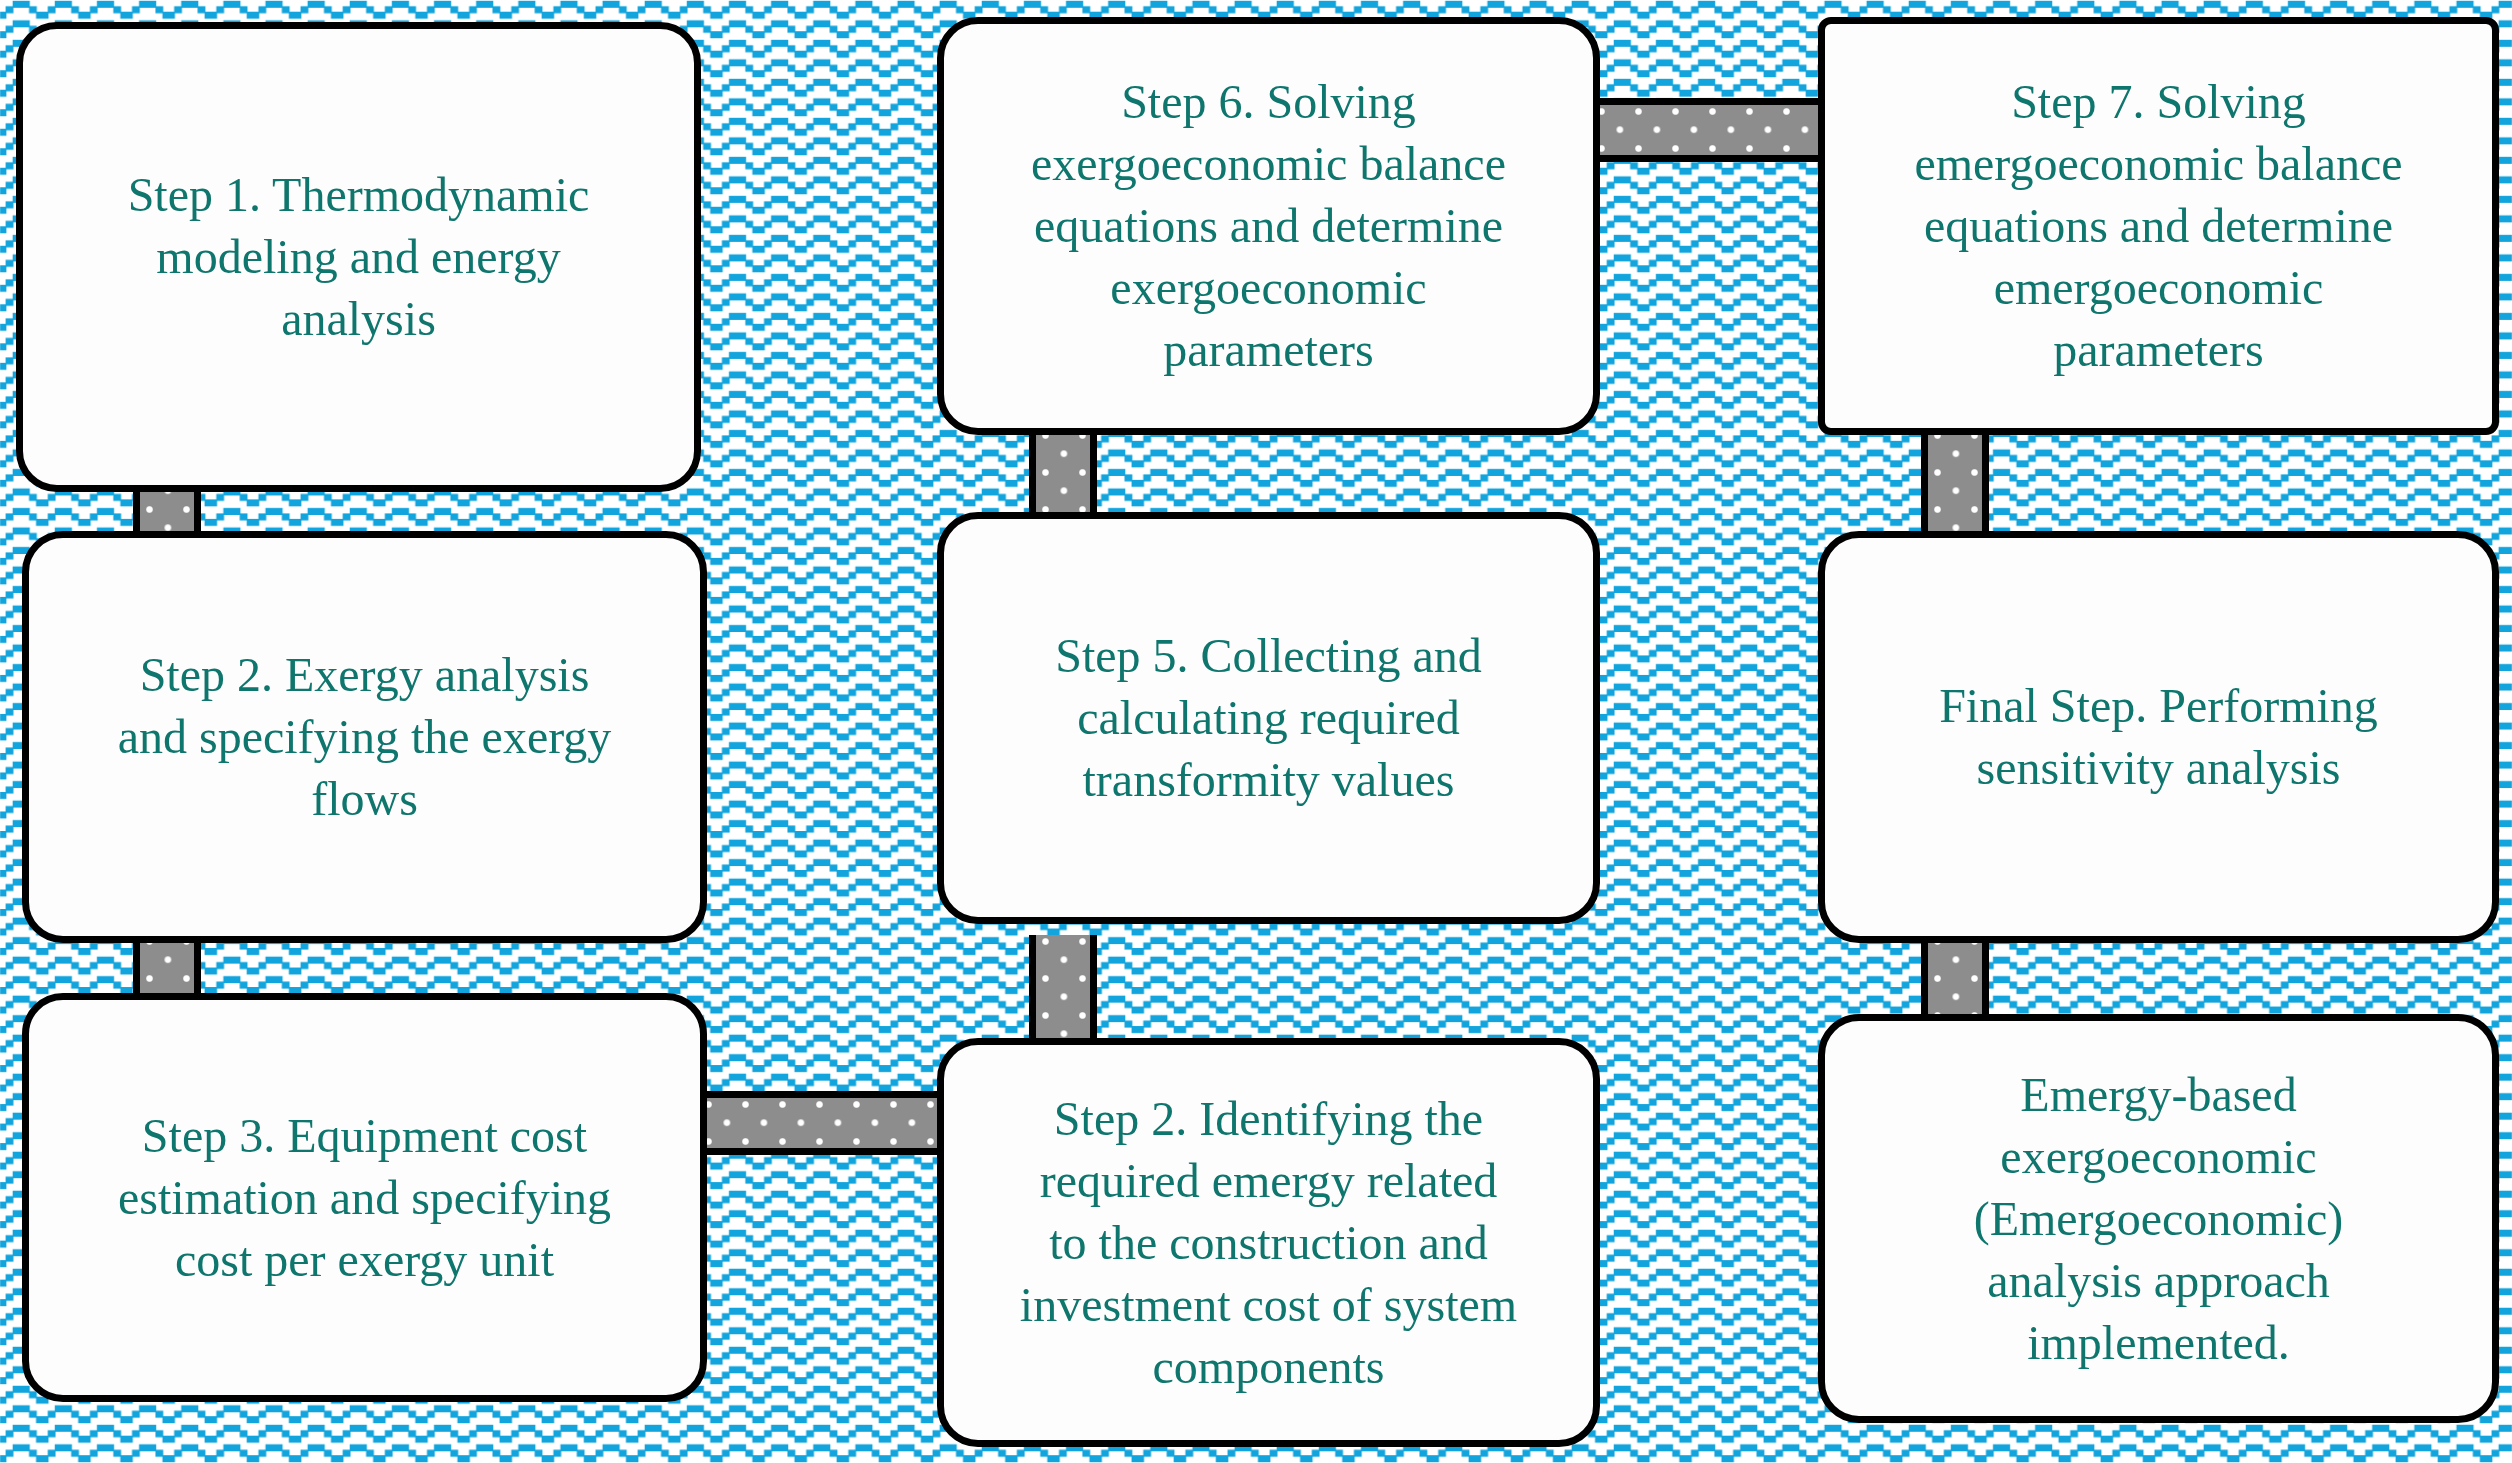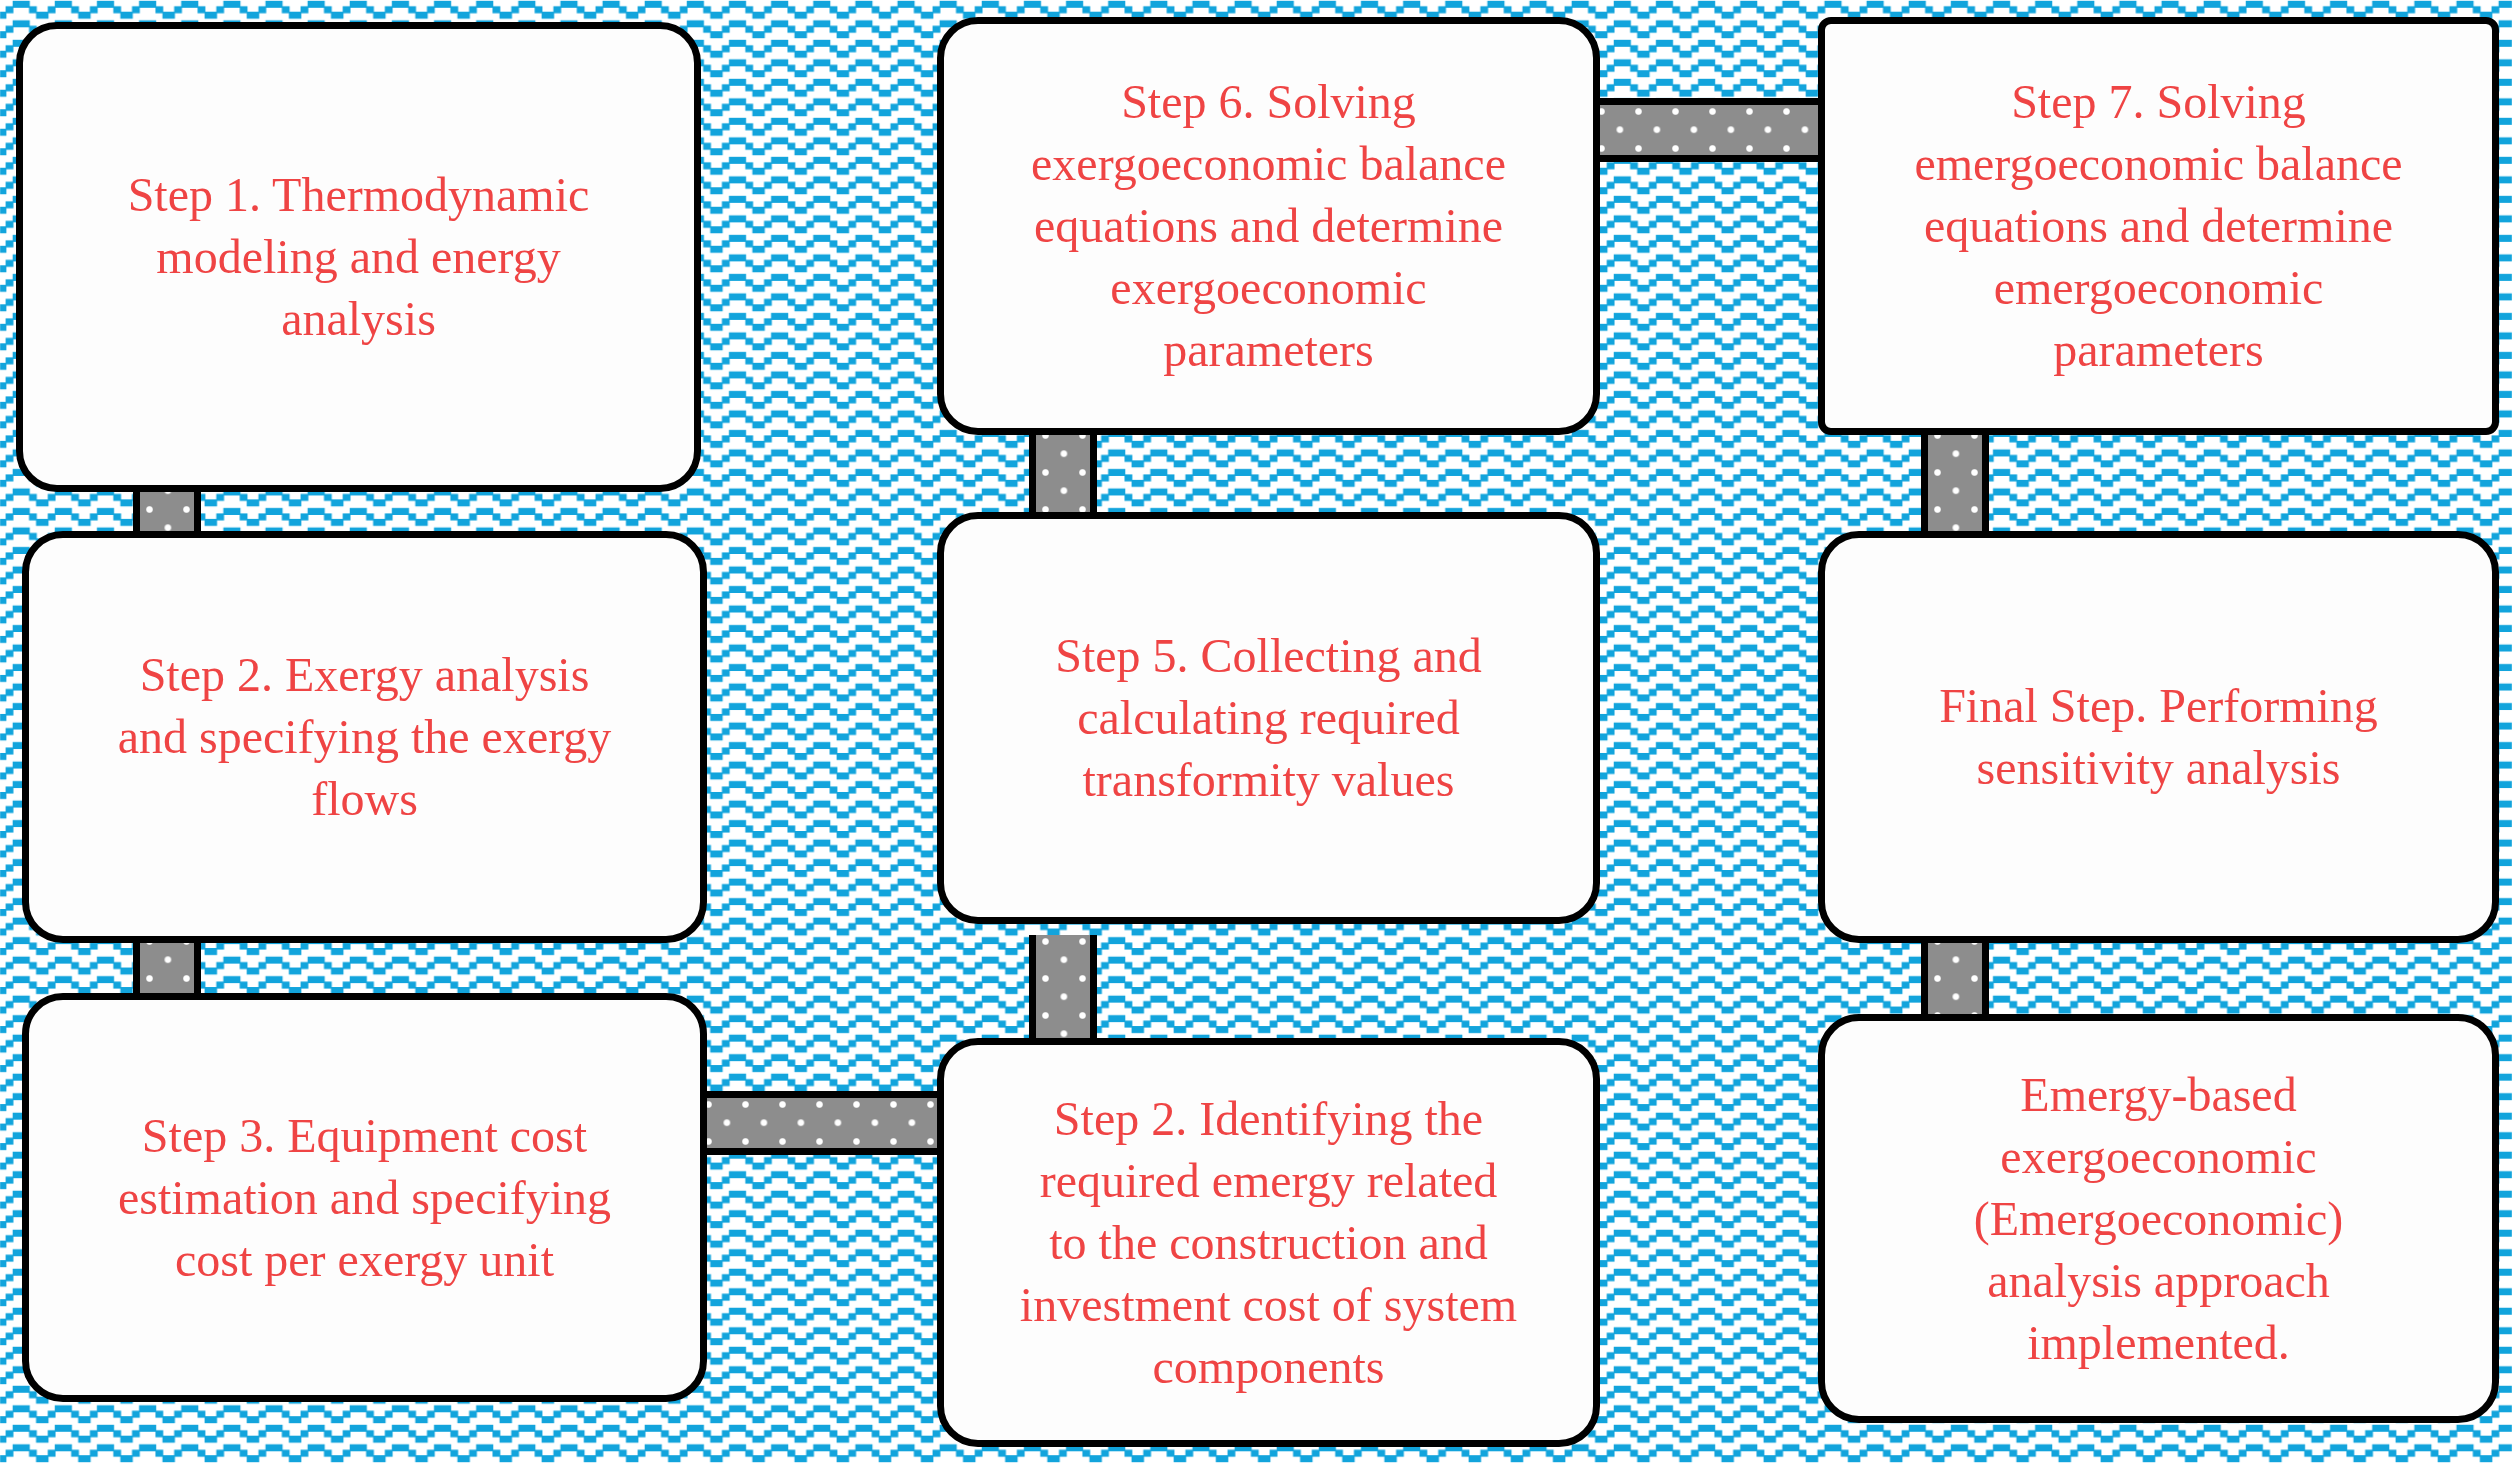--- a/index.html
+++ b/index.html
@@ -27,21 +27,21 @@
     display: flex;
     align-items: center;
     justify-content: center;
     text-align: center;
     padding: 19px 23.4px;
   }
   .box .label {
     white-space: pre-line;
     font-size: 48px;
     line-height: 62px;
-    color: #ef4444;
+    color: #0f766e;
   }
   .conn {
     position: absolute;
     z-index: 1;
     box-sizing: border-box;
     background-color: #8d8d8d;
     background-image:
       radial-gradient(circle, #ffffff 2.7px, rgba(255,255,255,0) 3.9px),
       radial-gradient(circle, #ffffff 2.7px, rgba(255,255,255,0) 3.9px);
     background-size: 37px 37px, 37px 37px;

